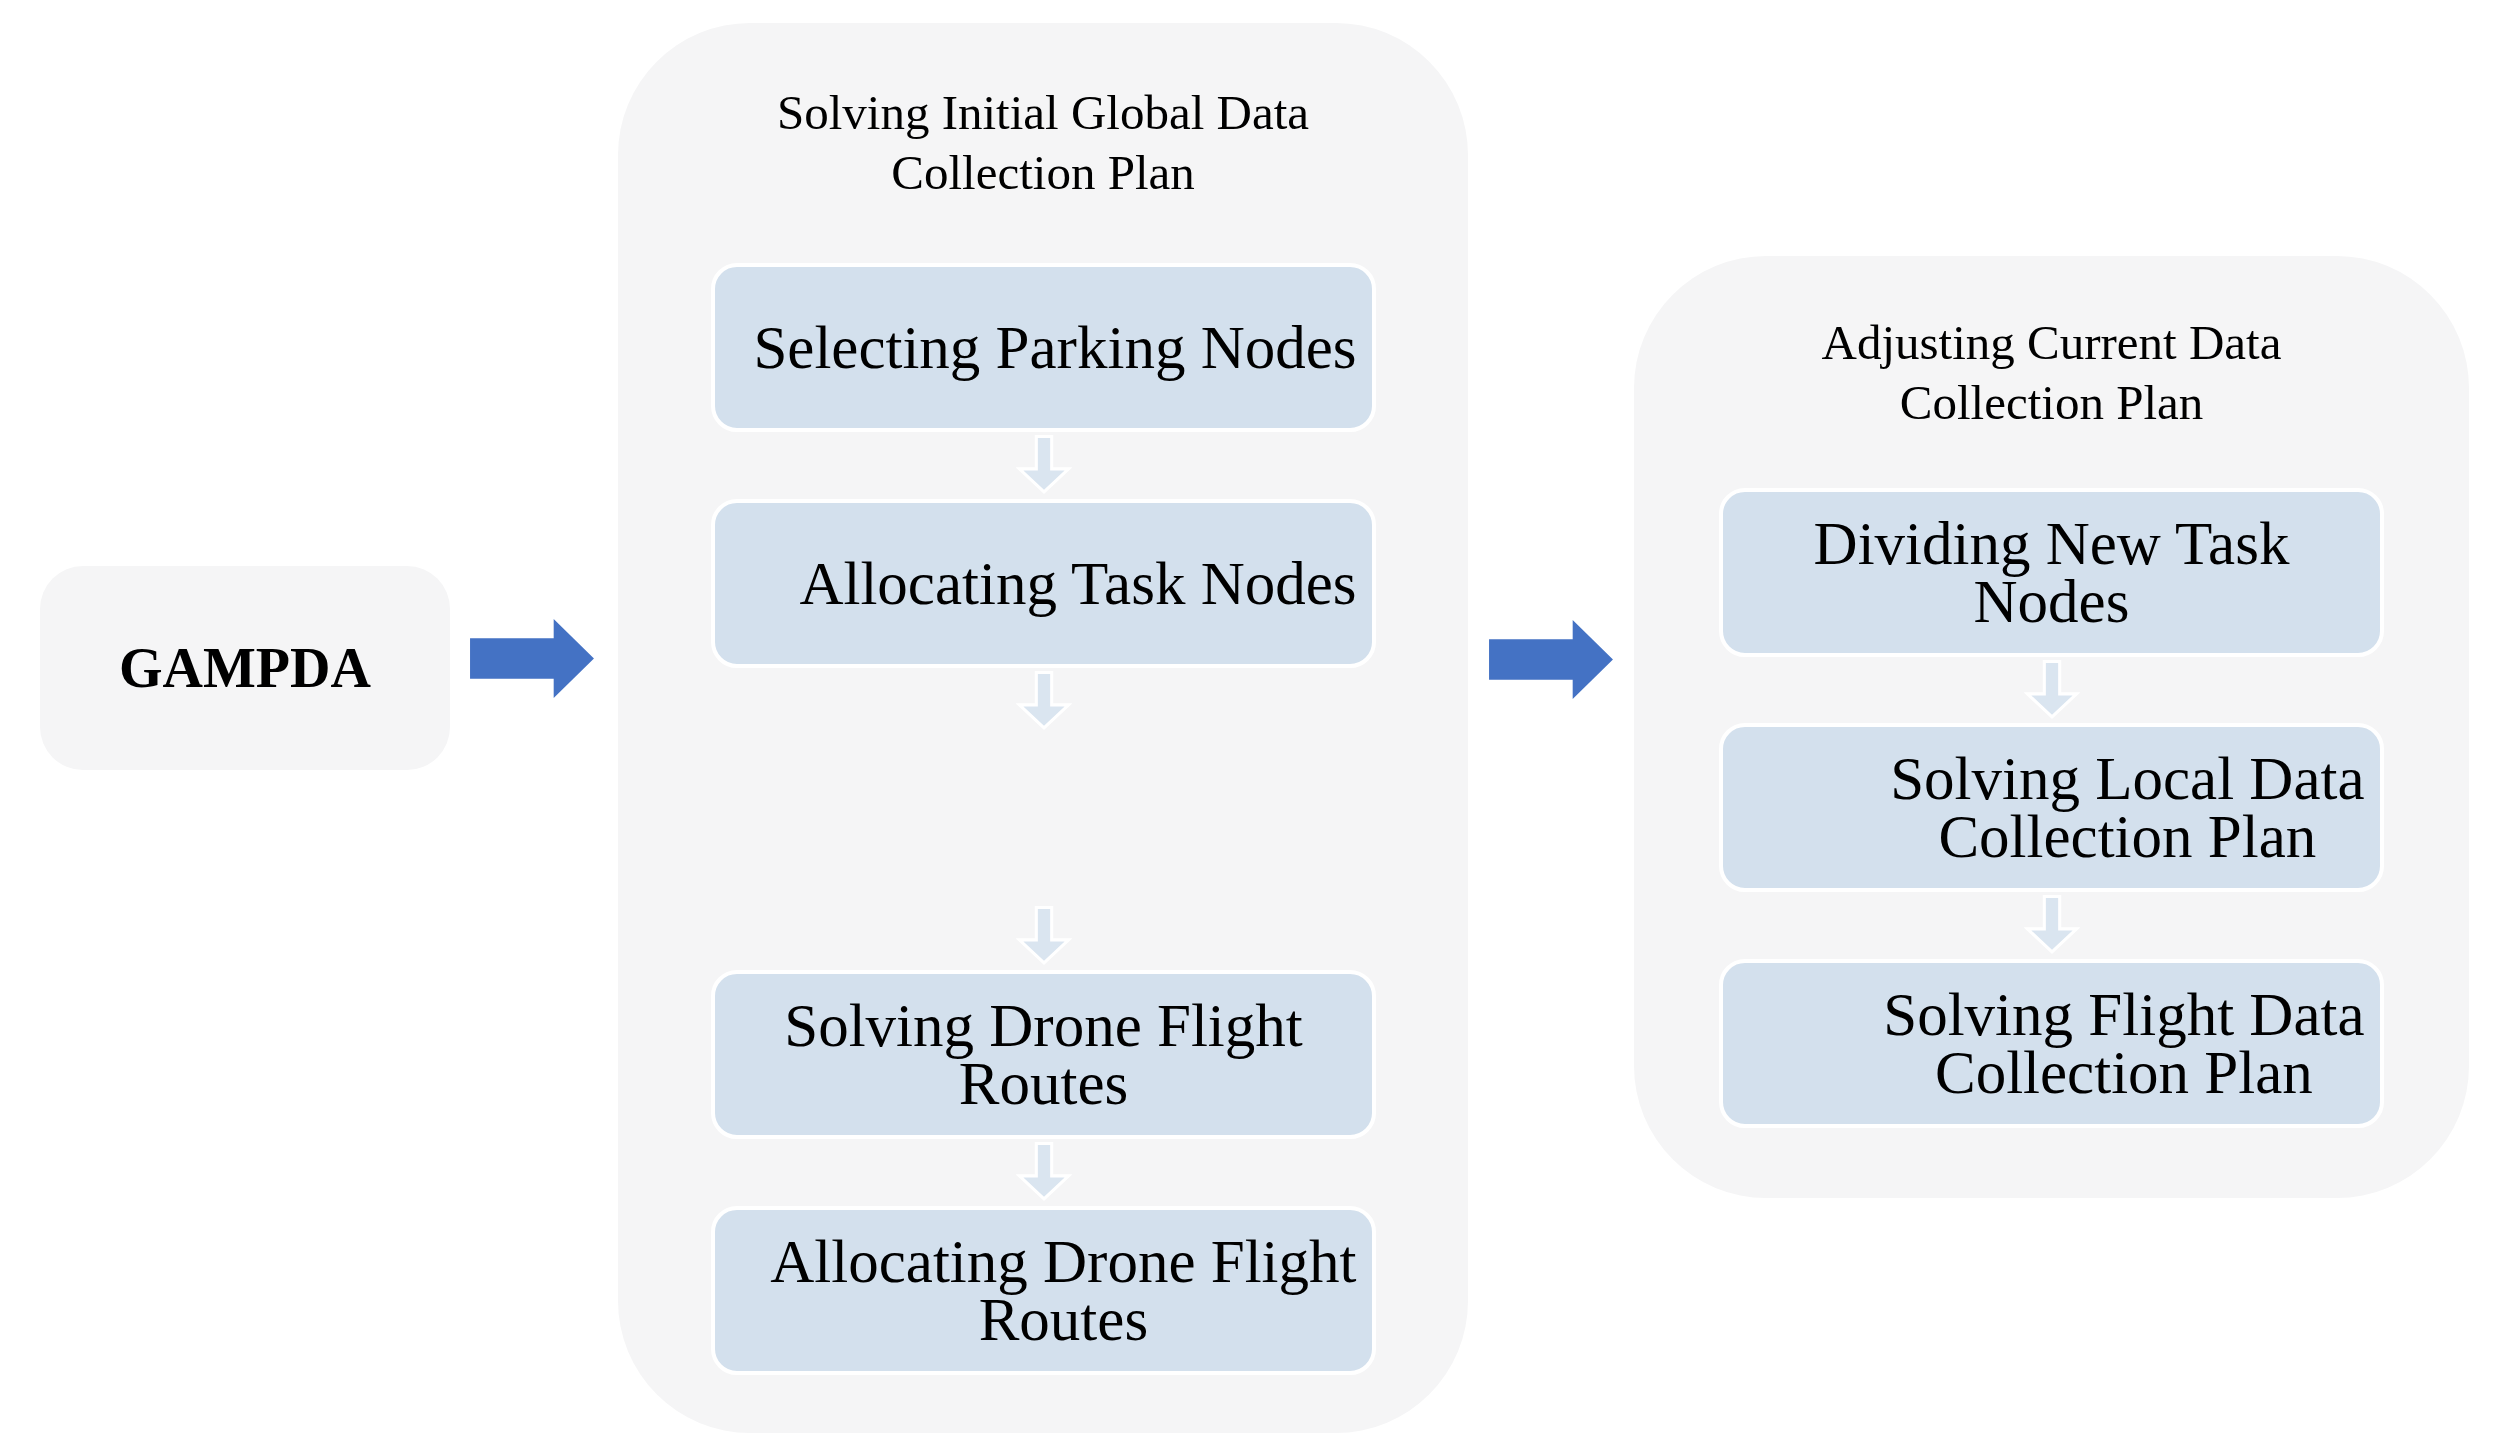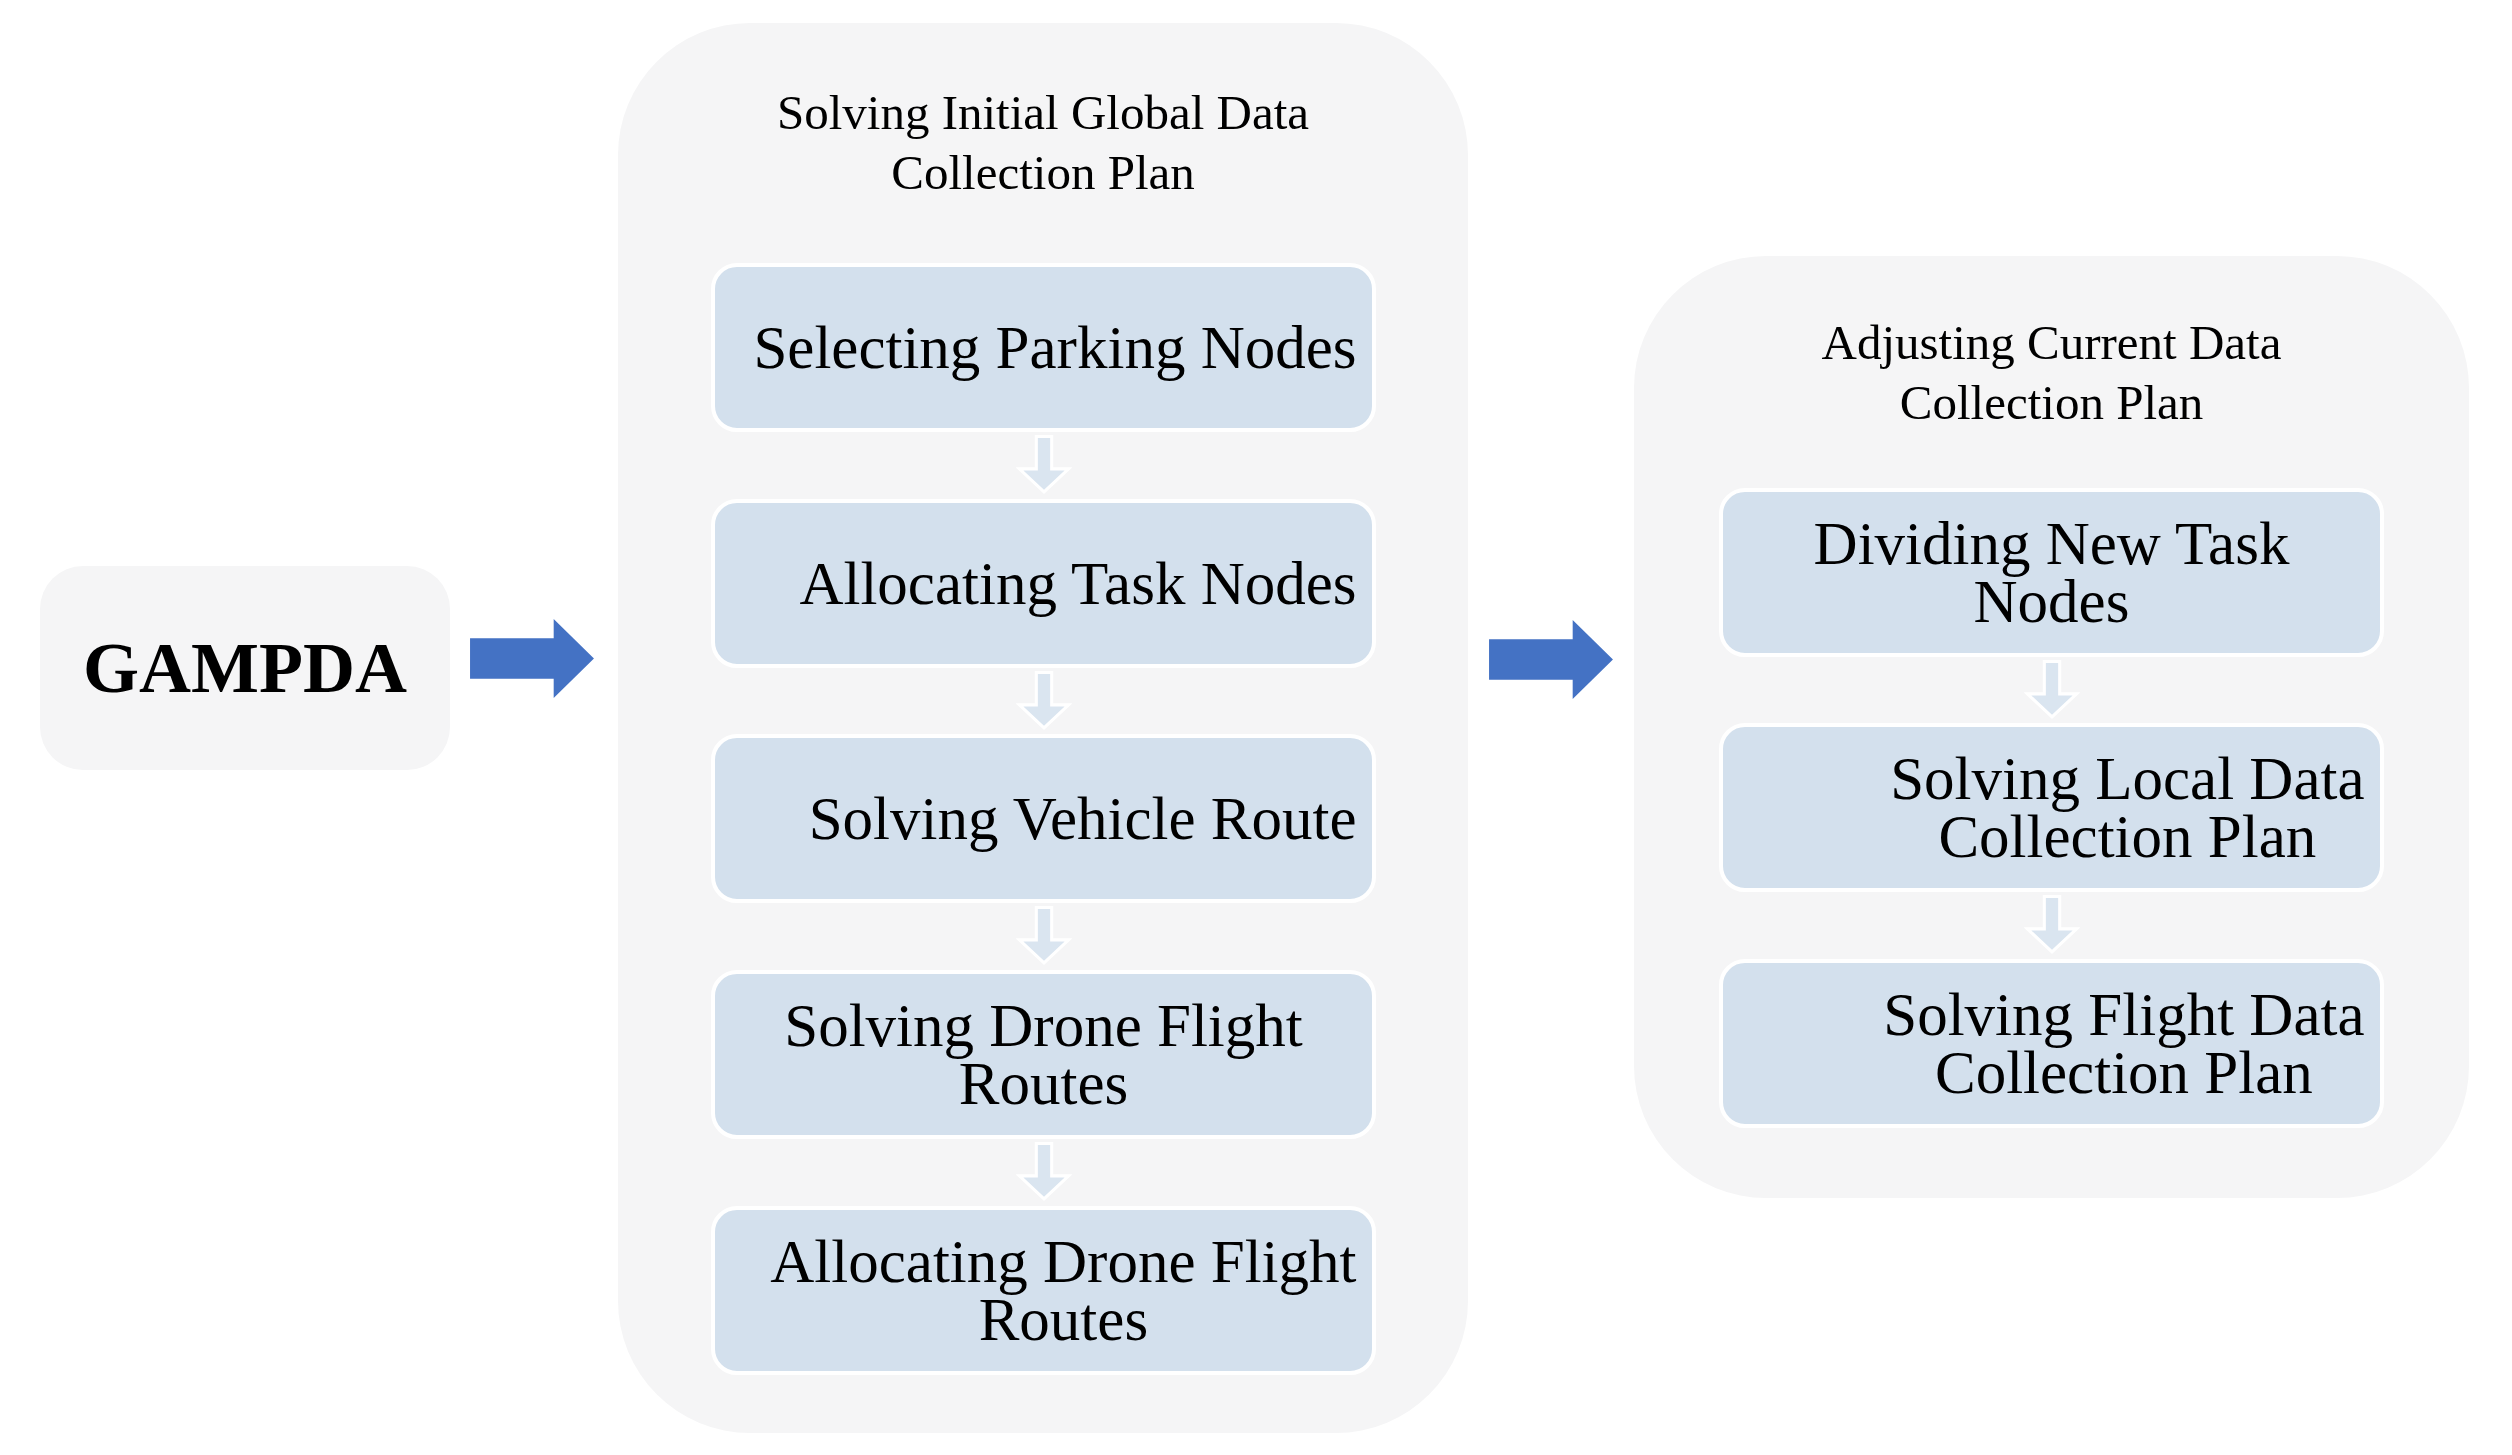--- a/index.html
+++ b/index.html
@@ -36,21 +36,21 @@
     left: 40px;
     top: 566px;
     width: 410px;
     height: 204px;
     background: #f5f5f6;
     border-radius: 43px;
     display: flex;
     align-items: center;
     justify-content: center;
     font-weight: bold;
-    font-size: 72px;
+    font-size: 56px;
   }
   .step-box {
     position: absolute;
     width: 665px;
     height: 169px;
     box-sizing: border-box;
     background: #d3e0ed;
     border: 4.6px solid #ffffff;
     border-radius: 26px;
     display: flex;
@@ -107,23 +107,20 @@
       <polygon points="26,2 46,2 46,44 68,44 36,74 4,44 26,44" fill="#DAE5F0" stroke="#ffffff" stroke-width="4"></polygon>
     </svg>
 
     <div class="step-box" style="top:476px;">
       <span>Allocating Task Nodes</span>
     </div>
     <svg class="down-arrow" style="top:648px;" viewBox="0 0 72 78" aria-hidden="true">
       <polygon points="26,2 46,2 46,44 68,44 36,74 4,44 26,44" fill="#DAE5F0" stroke="#ffffff" stroke-width="4"></polygon>
     </svg>
 
-    <div class="step-box" style="top:711px;">
-      <span>Solving Vehicle Route</span>
-    </div>
     <svg class="down-arrow" style="top:883px;" viewBox="0 0 72 78" aria-hidden="true">
       <polygon points="26,2 46,2 46,44 68,44 36,74 4,44 26,44" fill="#DAE5F0" stroke="#ffffff" stroke-width="4"></polygon>
     </svg>
 
     <div class="step-box" style="top:947px;">
       <span>Solving Drone Flight Routes</span>
     </div>
     <svg class="down-arrow" style="top:1119px;" viewBox="0 0 72 78" aria-hidden="true">
       <polygon points="26,2 46,2 46,44 68,44 36,74 4,44 26,44" fill="#DAE5F0" stroke="#ffffff" stroke-width="4"></polygon>
     </svg>

